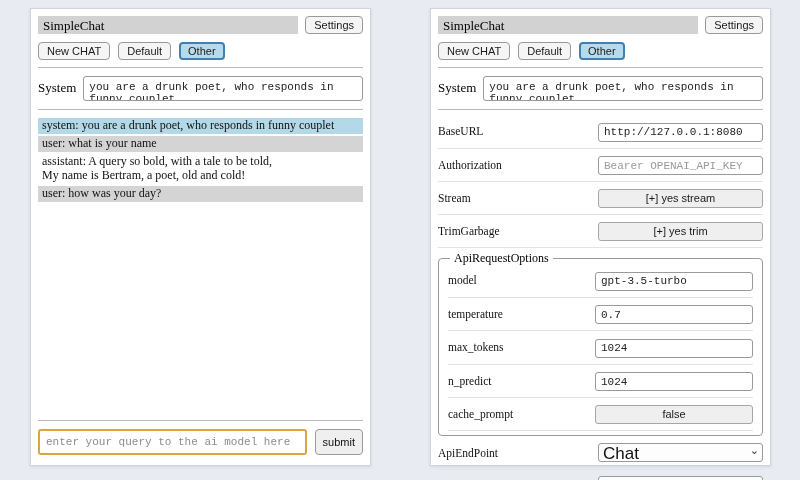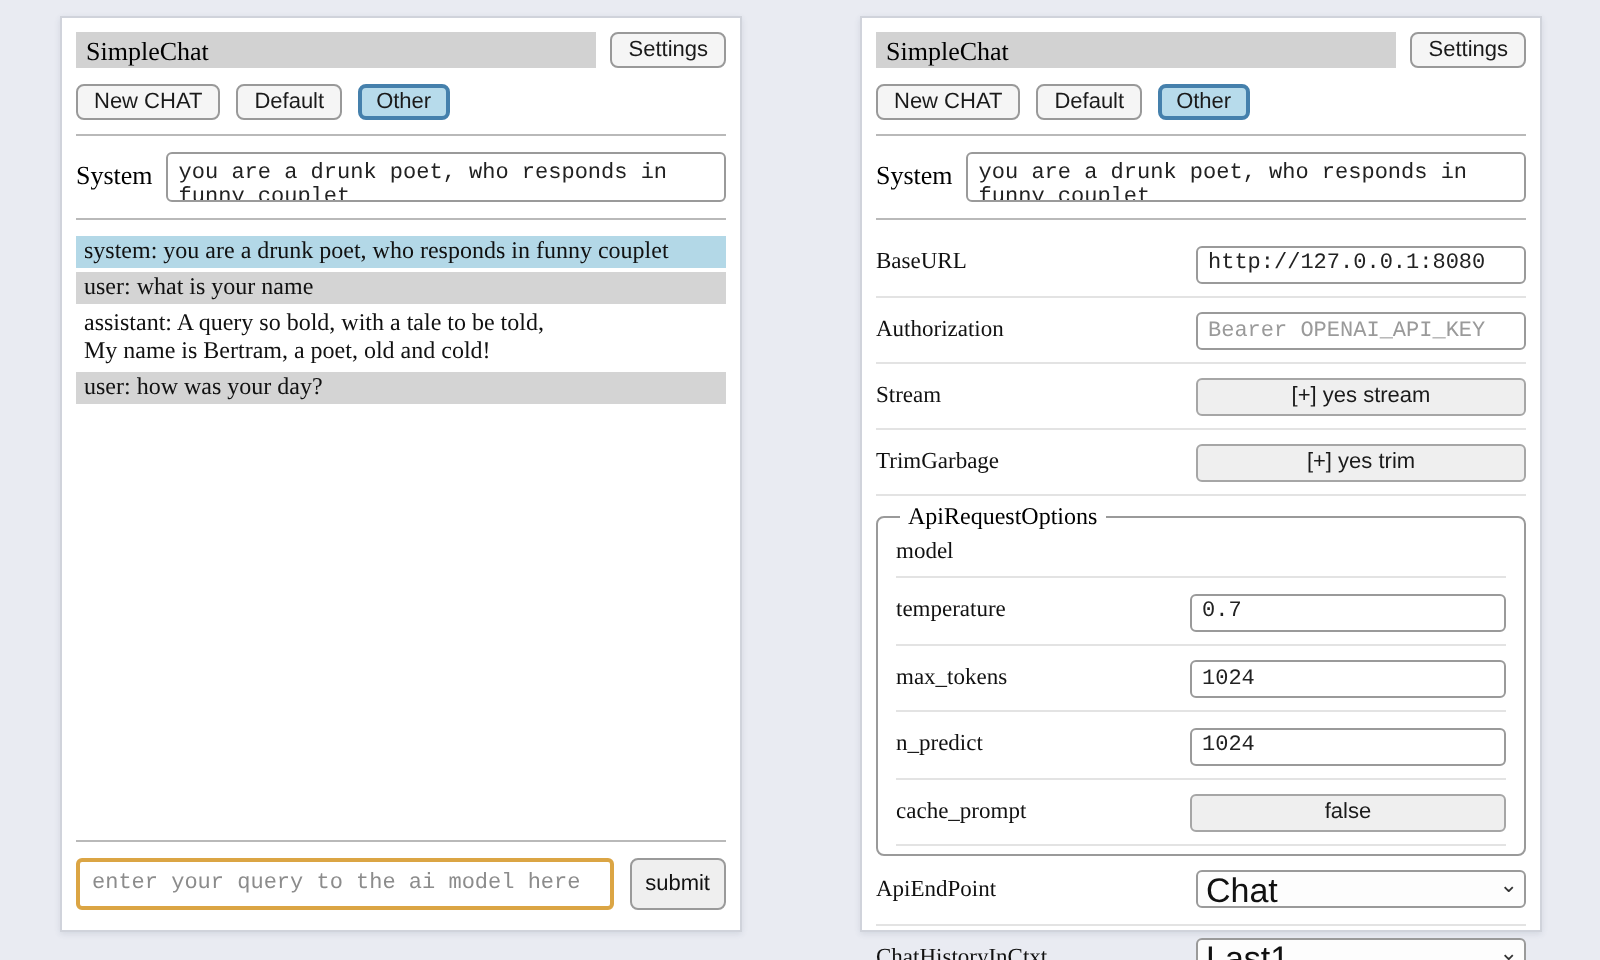--- a/index.html
+++ b/index.html
@@ -194,20 +194,21 @@
     <div class="srow">
       <span class="s-label">TrimGarbage</span>
       <span class="ctrl"><button class="wide-btn">[+] yes trim</button></span>
     </div>
 
     <fieldset class="api-opts">
       <legend>ApiRequestOptions</legend>
 
       <div class="srow">
         <span class="s-label">model</span>
+        <span class="ctrl"><input class="text-input" spellcheck="false" value="gpt-3.5-turbo" style=""></span>
       </div>
 
       <div class="srow">
         <span class="s-label">temperature</span>
         <span class="ctrl"><input class="text-input" spellcheck="false" value="0.7" style=""></span>
       </div>
 
       <div class="srow">
         <span class="s-label">max_tokens</span>
         <span class="ctrl"><input class="text-input" spellcheck="false" value="1024" style=""></span>

